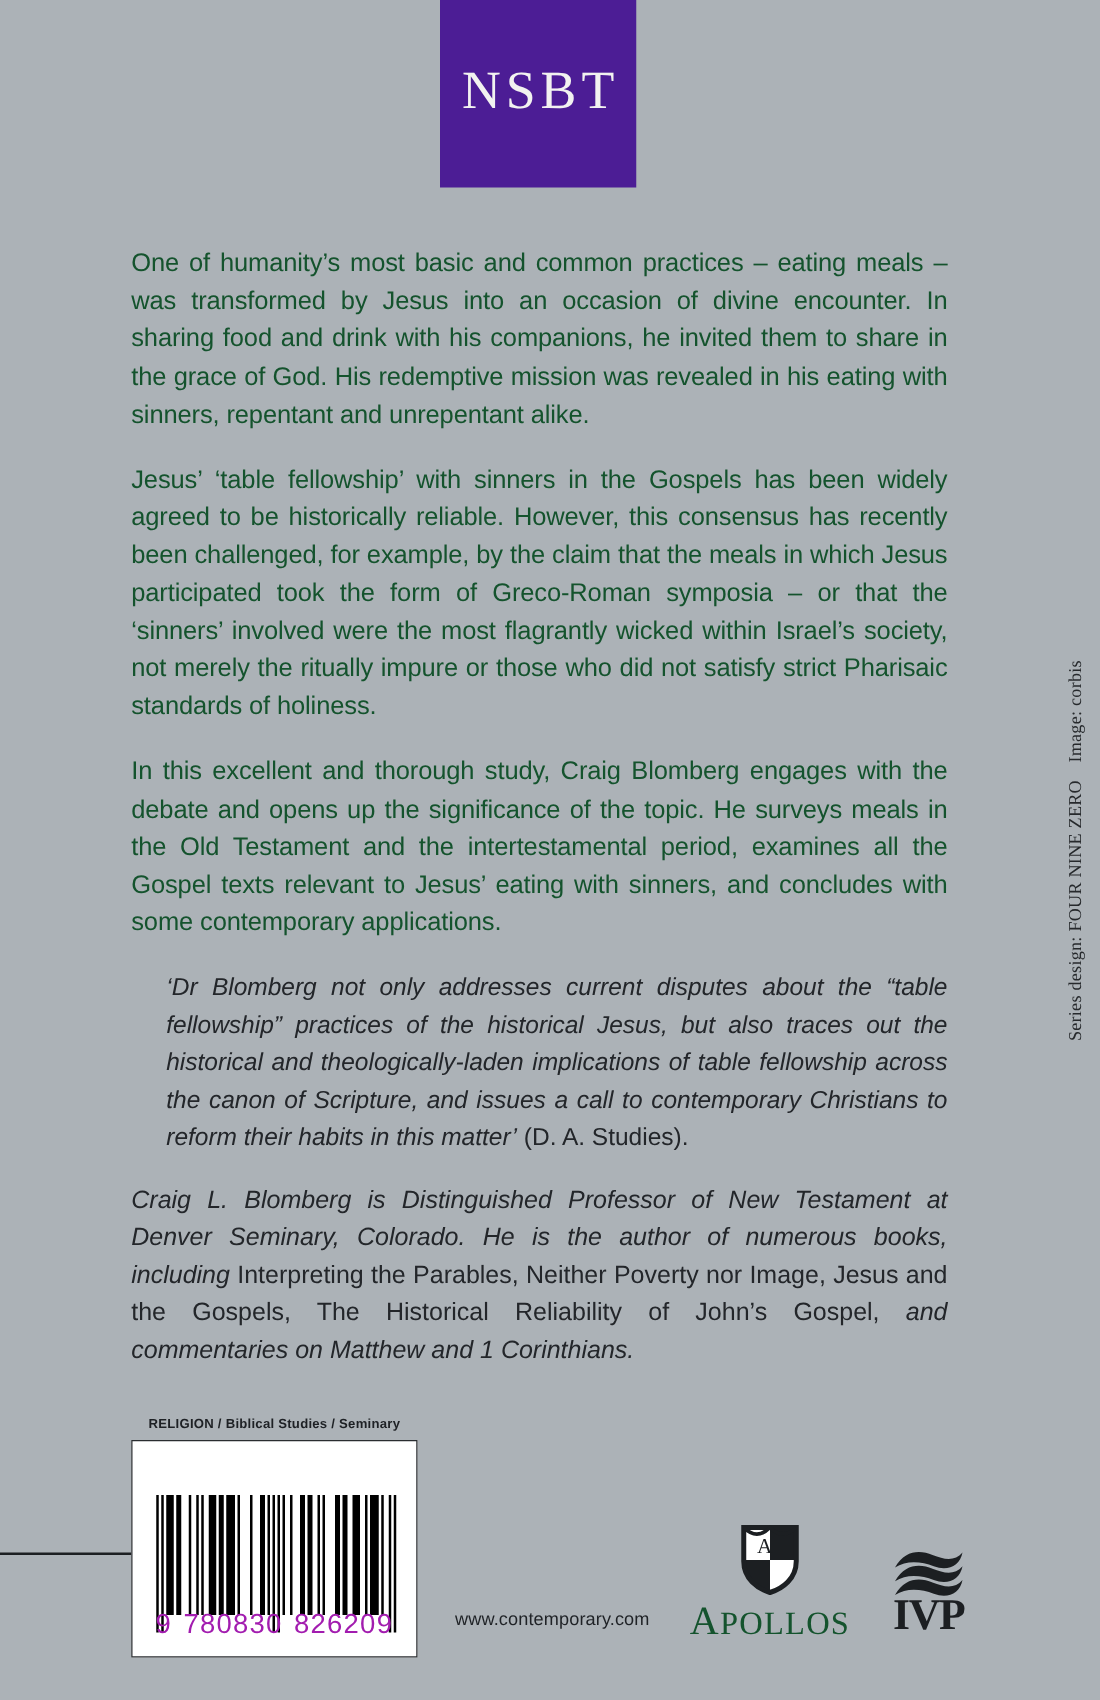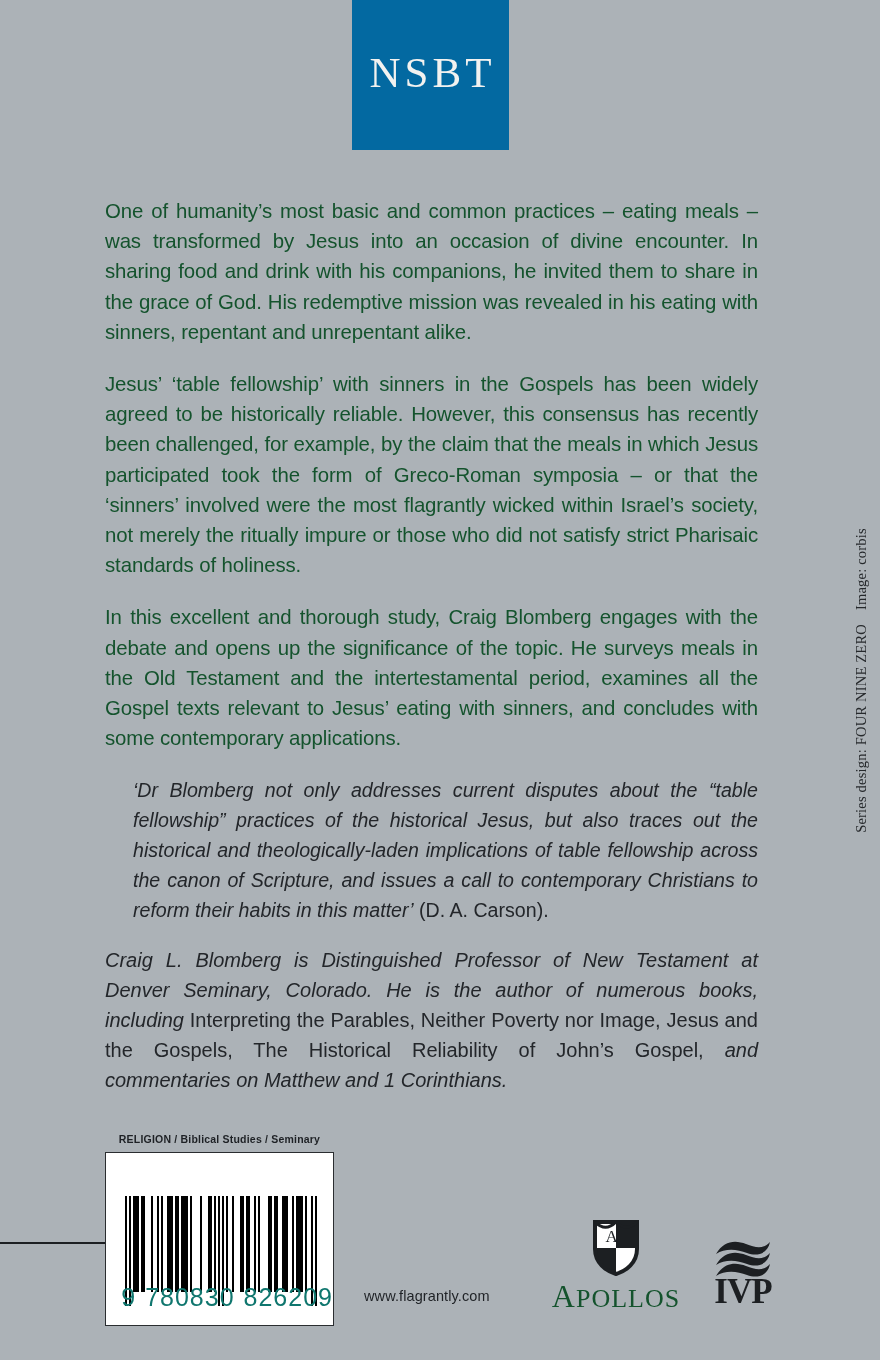--- a/index.html
+++ b/index.html
@@ -20,21 +20,21 @@
     color: #222528;
   }
 
   
   .series-block {
     position: absolute;
     left: 352px;
     top: 0;
     width: 157px;
     height: 150px;
-    background: #0369a1;
+    background: #4c1d95;
     display: flex;
     align-items: center;
     justify-content: center;
   }
   .series-block .series-mark {
     color: #f2f2f0;
     font-family: "Liberation Serif", serif;
     font-size: 43px;
     letter-spacing: 4px;
     text-indent: 4px;
@@ -166,24 +166,24 @@
     display: block;
     height: 100%;
     background: #000;
   }
   .barcode-bars i.short { height: 87%; }
   .barcode-digits {
     position: absolute;
     left: 0;
     bottom: 13px;
     width: 100%;
-    text-align: right;
-    font-size: 25px;
+    text-align: center;
+    font-size: 22px;
     letter-spacing: 1px;
-    color: #0f766e;
+    color: #a21caf;
   }
   .barcode-digits .d-lead { margin-right: 9px; }
   .barcode-digits .d-mid { margin-right: 9px; }
 
   
   .web-url {
     position: absolute;
     left: 364px;
     top: 1288px;
     font-size: 14.5px;
@@ -241,21 +241,21 @@
     <span class="series-mark">NSBT</span>
   </div>
 
   <div class="blurb">
 
     <p>One of humanity’s most basic and common practices – eating meals – was transformed by Jesus into an occasion of divine encounter. In sharing food and drink with his companions, he invited them to share in the grace of God. His redemptive mission was revealed in his eating with sinners, repentant and unrepentant alike.</p>
     <p>Jesus’ ‘table fellowship’ with sinners in the Gospels has been widely agreed to be historically reliable. However, this consensus has recently been challenged, for example, by the claim that the meals in which Jesus participated took the form of Greco-Roman symposia – or that the ‘sinners’ involved were the most flagrantly wicked within Israel’s society, not merely the ritually impure or those who did not satisfy strict Pharisaic standards of holiness.</p>
     <p>In this excellent and thorough study, Craig Blomberg engages with the debate and opens up the significance of the topic. He surveys meals in the Old Testament and the intertestamental period, examines all the Gospel texts relevant to Jesus’ eating with sinners, and concludes with some contemporary applications.</p>
 
     <div class="endorsement">
-      <span>‘Dr Blomberg not only addresses current disputes about the “table fellowship” practices of the historical Jesus, but also traces out the historical and theologically-laden implications of table fellowship across the canon of Scripture, and issues a call to contemporary Christians to reform their habits in this matter’</span><span class="attrib"> (D. A. Carson).</span>
+      <span>‘Dr Blomberg not only addresses current disputes about the “table fellowship” practices of the historical Jesus, but also traces out the historical and theologically-laden implications of table fellowship across the canon of Scripture, and issues a call to contemporary Christians to reform their habits in this matter’</span><span class="attrib"> (D. A. Studies).</span>
     </div>
 
     <div class="author-bio">
       <span>Craig L. Blomberg is Distinguished Professor of New Testament at Denver Seminary, Colorado. He is the author of numerous books, including </span><span class="booktitle">Interpreting the Parables, Neither Poverty nor Image, Jesus and the Gospels, The Historical Reliability of John’s Gospel,</span><span> and commentaries on Matthew and 1 Corinthians.</span>
     </div>
 
   </div>
 
   <div class="credits">
     <span class="credits-text"><span>Series design: FOUR NINE ZERO</span><span class="gap"></span><span>Image: corbis</span></span>
@@ -323,21 +323,21 @@
         <i style="width: 2.02105px; background: transparent;"></i>
         <i class="short" style="width: 2.02105px;"></i>
         <i style="width: 4.04211px; background: transparent;"></i>
         <i style="width: 2.02105px;"></i>
         <i style="width: 2.02105px; background: transparent;"></i>
         <i style="width: 2.02105px;"></i>
       </div>
     <div class="barcode-digits"><span class="d-lead">9</span><span class="d-mid">780830</span><span>826209</span></div>
   </div>
 
-  <div class="web-url">www.flagrantly.com</div>
+  <div class="web-url">www.contemporary.com</div>
 
   <div class="apollos-logo">
     <div class="shield-wrap">
       <svg width="48" height="58" viewBox="0 0 48 58" aria-hidden="true">
         <defs>
           <clipPath id="shieldClip">
             <path d="M3 3 H45 V30 C45 44 34 52 24 55 C14 52 3 44 3 30 Z"></path>
           </clipPath>
         </defs>
         <g clip-path="url(#shieldClip)">

